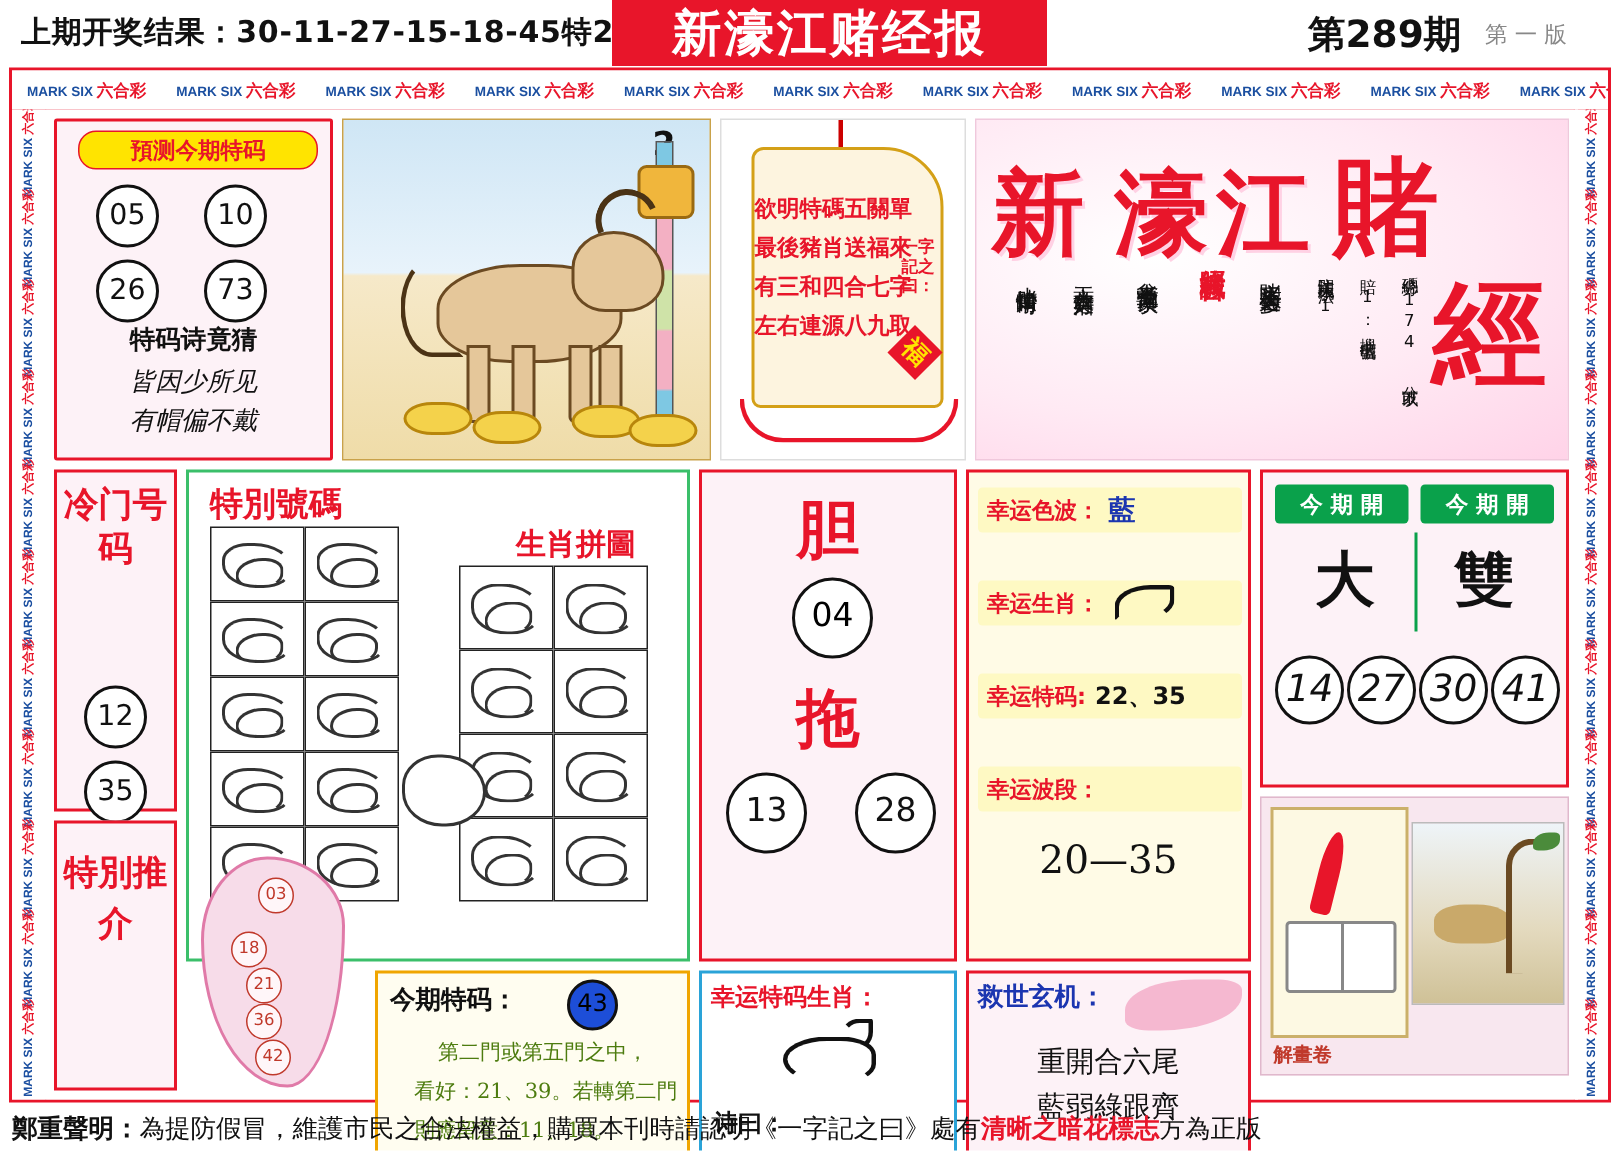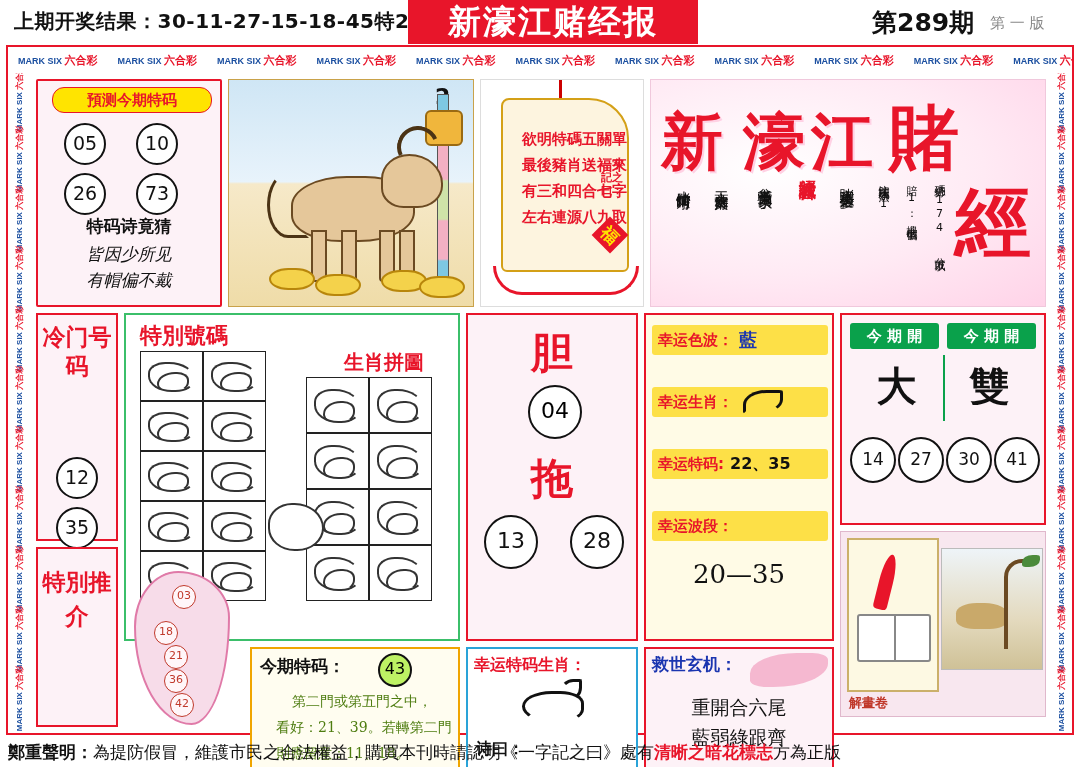--- a/index.html
+++ b/index.html
@@ -258,21 +258,21 @@
   }
   .sail {
     position: absolute; left: 20px; top: 18px;
     width: 124px; height: 170px;
     background: #fdf4df;
     border: 2px solid #d4a017;
     border-radius: 8px 40px 6px 6px;
   }
   .sail-line {
     position: absolute; left: 0; width: 124px;
-    text-align: right;
+    text-align: left;
     color: #e8152a;
     font-weight: bold;
     font-size: 15px;
     font-family: "DejaVu Sans", sans-serif;
   }
   .sl1 { top: 30px; }
   .sl2 { top: 56px; }
   .sl3 { top: 82px; }
   .sl4 { top: 108px; }
   .sail-badge {
@@ -455,21 +455,21 @@
 
   
   .b-lucky {
     left: 614px; top: 240px; width: 190px; height: 328px;
     border: 2px solid #e8152a;
     background: #fffbe6;
   }
   .lucky-row {
     position: absolute; left: 6px;
     width: 176px; height: 30px;
-    background: #fde047;
+    background: #fef9c3;
     border-radius: 3px;
     display: flex; align-items: center;
     padding: 0 6px;
     box-sizing: border-box;
   }
   .lr1 { top: 10px; }
   .lr2 { top: 72px; }
   .lr3 { top: 134px; }
   .lr4 { top: 196px; }
   .lucky-label {
@@ -524,21 +524,21 @@
     font-family: "DejaVu Sans", sans-serif;
   }
   .open-divider {
     position: absolute; left: 101px; top: 40px;
     width: 2px; height: 66px; background: #0aa14b;
   }
   .open-balls {
     position: absolute; left: 8px; top: 122px;
     width: 190px; display: flex; justify-content: space-between;
   }
-  .open-balls .ball { width: 42px; height: 42px; line-height: 40px; font-size: 17px; }
+  .open-balls .ball { width: 42px; height: 42px; line-height: 40px; font-size: 25px; font-style: italic; }
 
   
   .b-pics {
     left: 810px; top: 458px; width: 206px; height: 186px;
     border: 1px solid #e0b8cc;
     background: #f8e7ef;
     overflow: hidden;
   }
   .pic-left {
     position: absolute; left: 6px; top: 6px;
@@ -641,21 +641,21 @@
   .this-head {
     position: absolute; left: 8px; top: 6px;
     font-size: 17px; font-weight: bold; color: #111;
     font-family: "DejaVu Sans", sans-serif;
   }
   .this-ball {
     position: absolute; left: 126px; top: 4px;
     width: 30px; height: 30px;
     border: 2px solid #111; border-radius: 50%;
     text-align: center; line-height: 28px; font-size: 16px;
-    background: #bef264;
+    background: #1d4ed8;
     font-family: "DejaVu Sans", sans-serif;
   }
   .this-line {
     position: absolute; left: 16px;
     font-size: 14px; color: #4d7c0f;
     font-family: "DejaVu Serif", serif;
   }
   .tl1 { top: 44px; left: 40px; }
   .tl2 { top: 70px; left: 24px; }
   .tl3 { top: 96px; left: 24px; }

